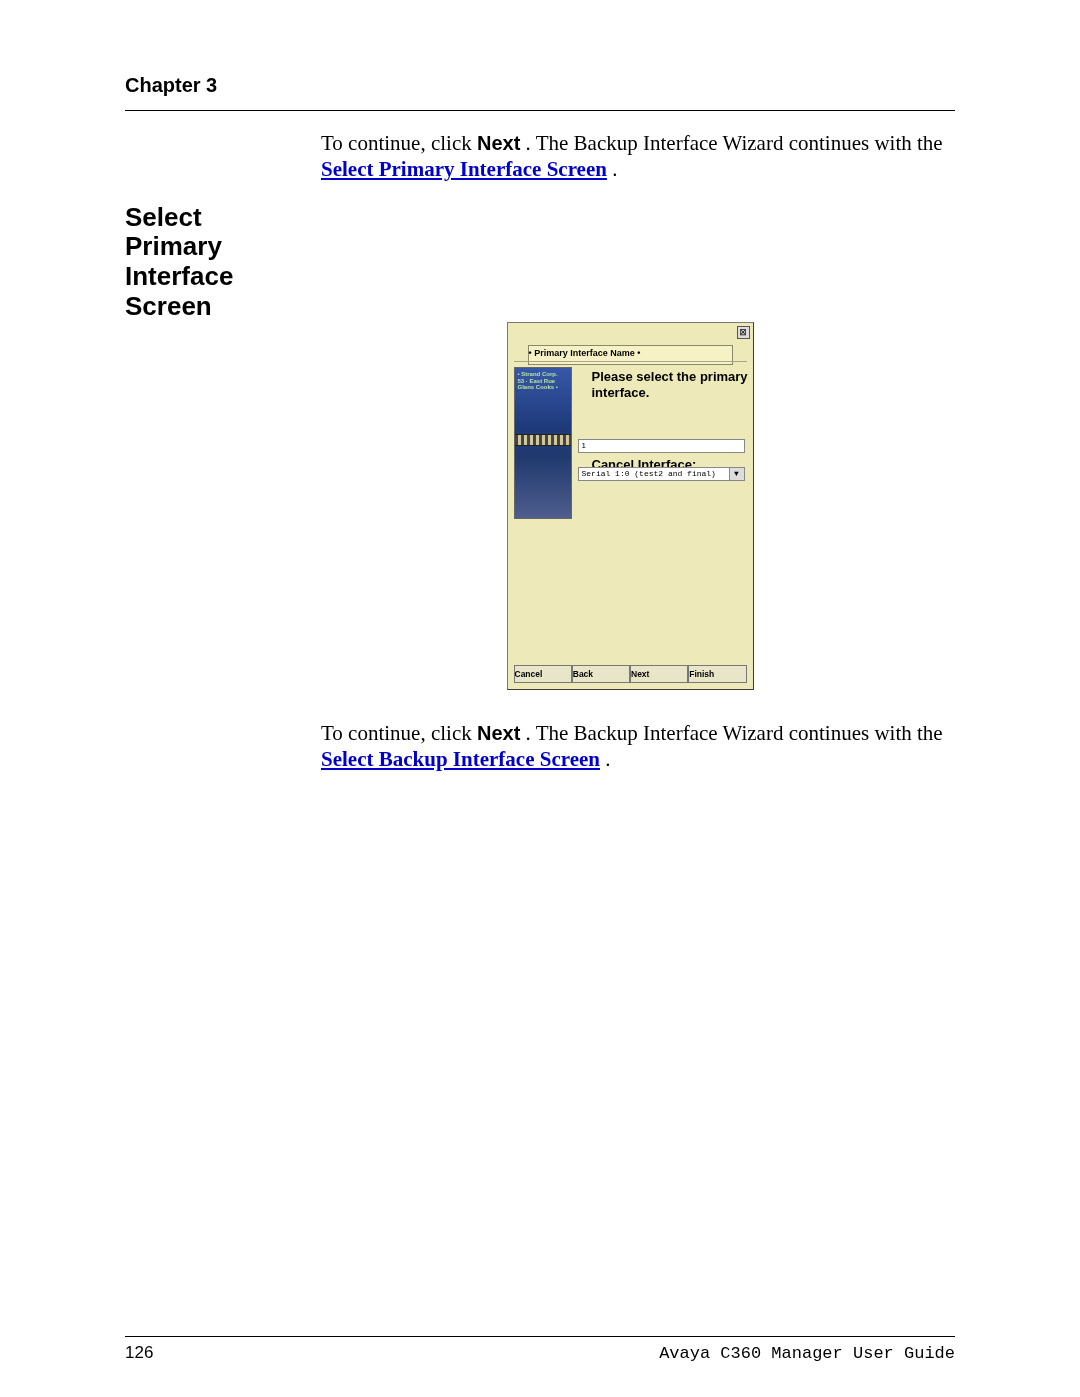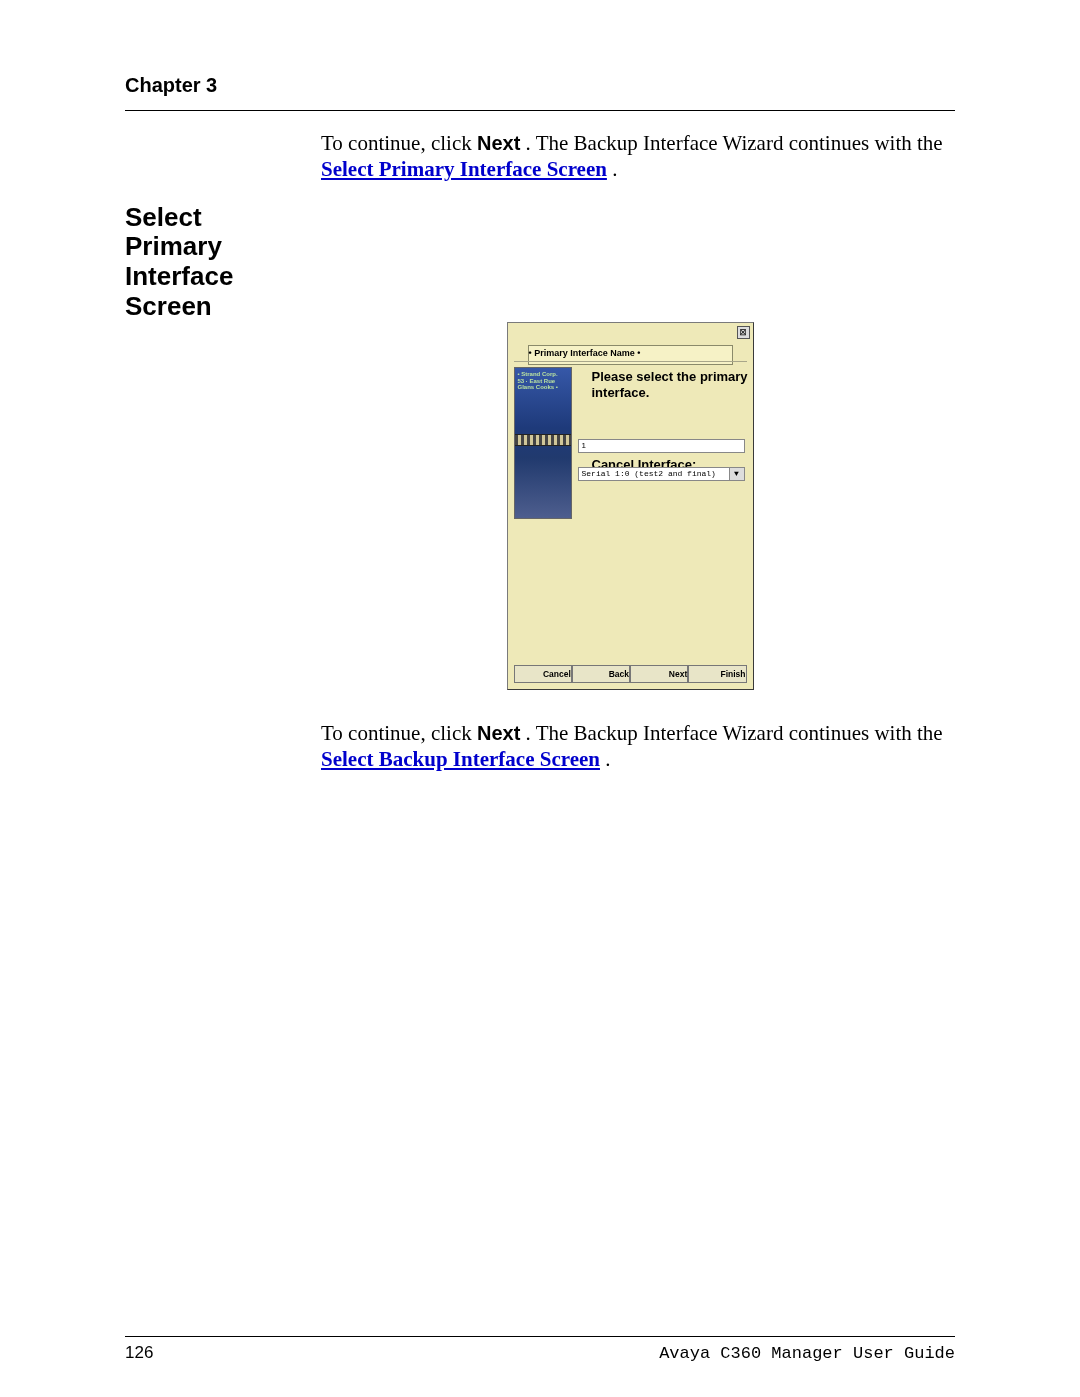--- a/index.html
+++ b/index.html
@@ -94,21 +94,21 @@
     position:absolute;right:0;top:0;width:14px;height:12px;
     background:#ddd;border-left:1px solid #888;
     font-size:8px;text-align:center;line-height:11px;
   }
   .wiz-btnbar{
     position:absolute;left:6px;right:6px;bottom:6px;height:18px;
     display:flex;gap:0;
   }
   .wiz-btn{
     flex:1 1 0;border:1px solid #777;background:#e8e5c8;
-    font-size:8.5px;font-weight:bold;text-align:right;line-height:16px;
+    font-size:8.5px;font-weight:bold;text-align:left;line-height:16px;
     box-sizing:border-box;
   }
 
   
   .foot-rule{
     position:absolute;left:125px;right:125px;bottom:60px;
     border-top:1.5px solid #000;
   }
   .foot-left{
     position:absolute;left:125px;bottom:34px;

